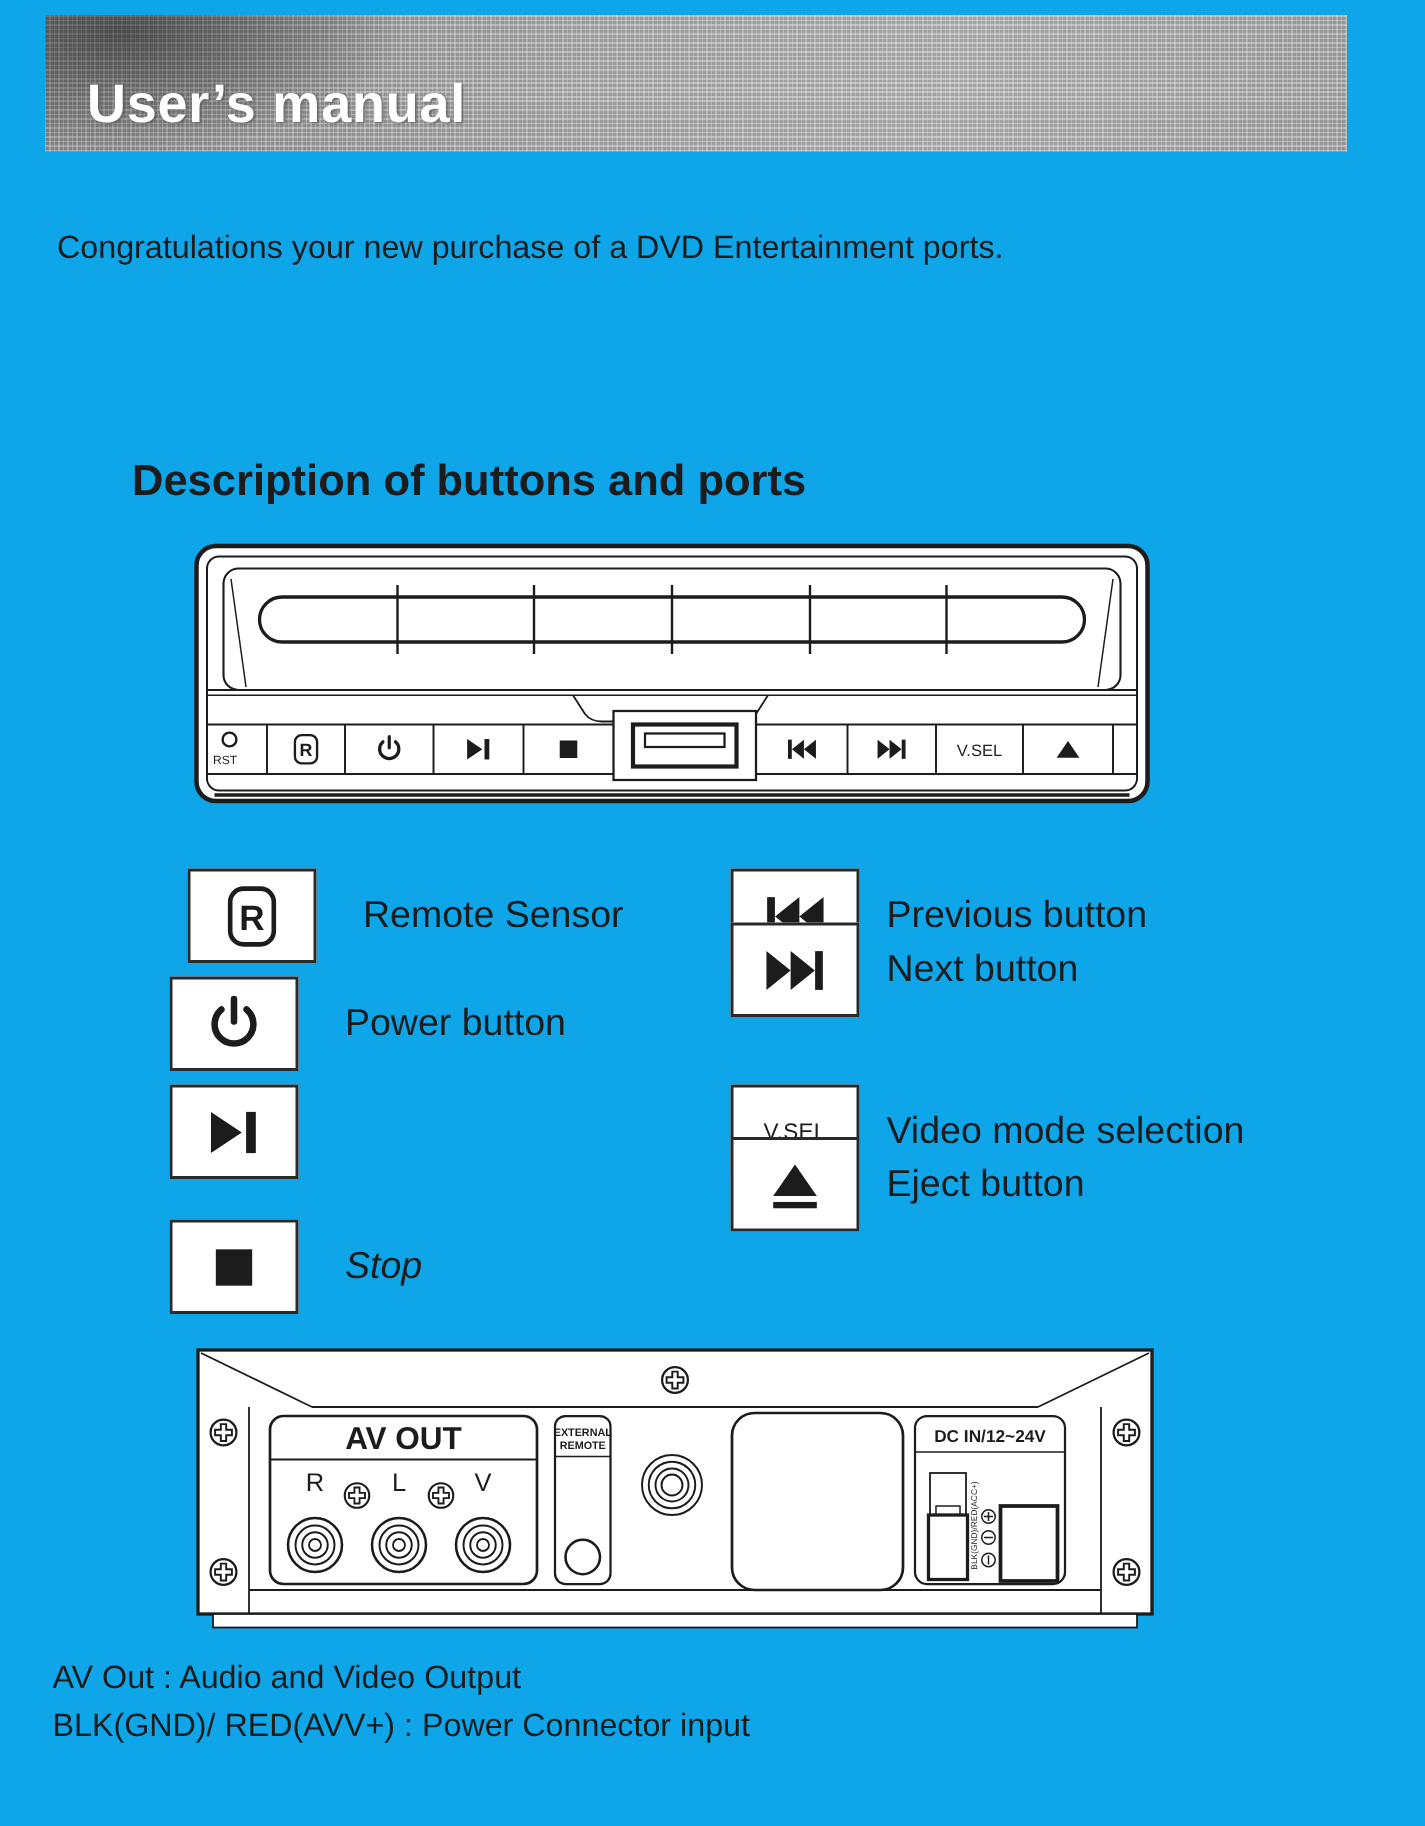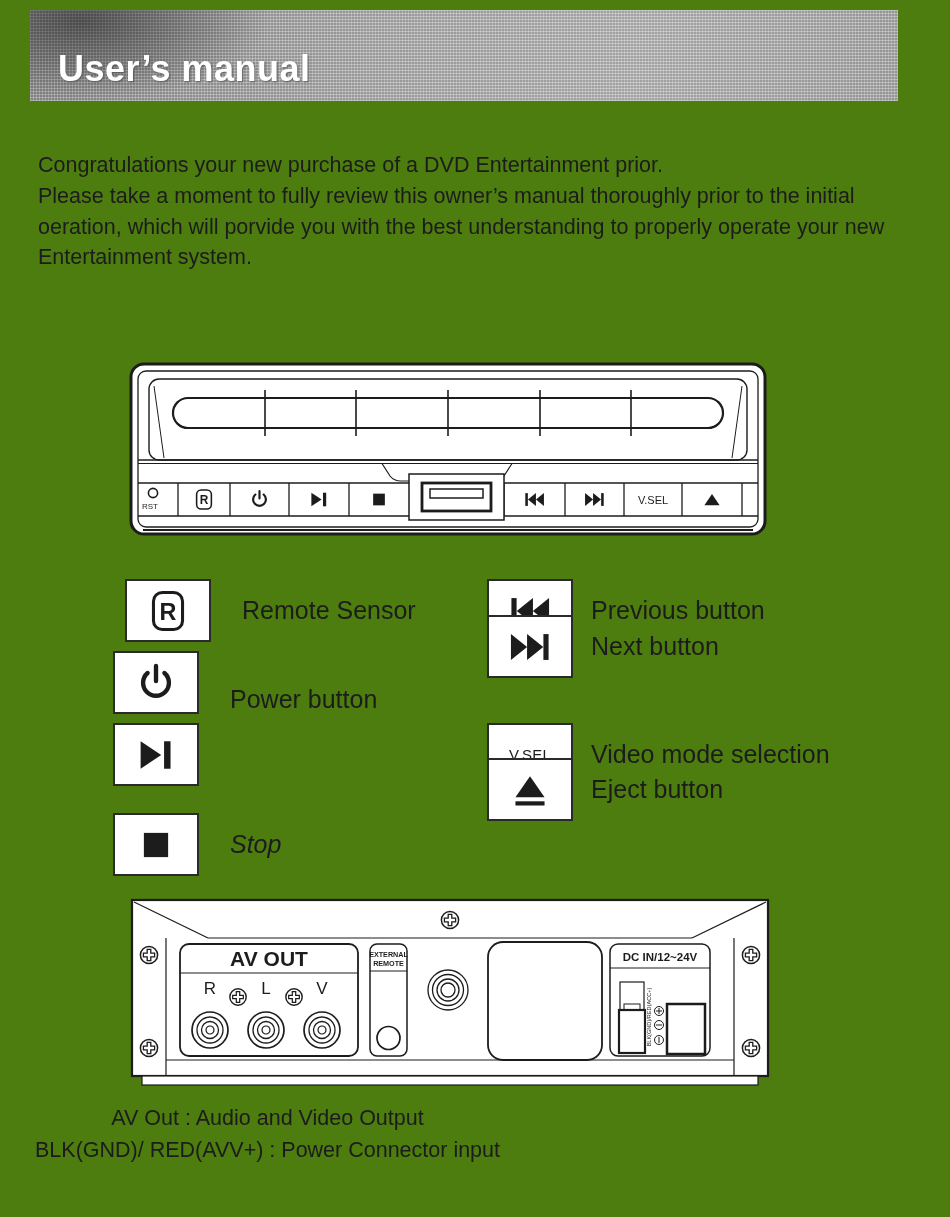--- a/index.html
+++ b/index.html
@@ -1,17 +1,17 @@
 <!DOCTYPE html>
 <html><head>
 <meta charset="utf-8">
 <style>
   html,body{margin:0;padding:0;background:#ffffff;}
   .page{
-    position:relative;width:950px;height:1217px;background:#4d7c0f;overflow:hidden;
+    position:relative;width:950px;height:1217px;background:#0ea5e9;overflow:hidden;
     font-family:"Liberation Sans",sans-serif;color:#1c1c1c;
   }
   
   .banner{
     position:absolute;left:30px;top:10px;width:868px;height:91px;
     background-color:#a0a0a0;
     background-image:
       radial-gradient(ellipse 300px 130px at 6% 12%, rgba(25,25,25,.55), rgba(25,25,25,0) 62%),
       repeating-linear-gradient(90deg, rgba(255,255,255,.25) 0 1px, rgba(0,0,0,0) 1px 3px),
       repeating-linear-gradient(0deg, rgba(255,255,255,.20) 0 1px, rgba(55,55,55,.14) 1px 3px),
@@ -34,21 +34,21 @@
   .legend-box{
     width:82px;height:59px;border:2px solid #2a2a2a;background:#ffffff;
     display:flex;align-items:center;justify-content:center;flex:0 0 auto;
   }
   .legend-label{font-size:25px;color:#1c1c1c;white-space:nowrap;}
   .col-left  .legend-label{margin-left:31px;}
   .col-right .legend-label{margin-left:18px;}
   .leg-icon{width:42px;height:42px;display:block;}
   .leg-vsel{font-size:15px;letter-spacing:.2px;}
   
-  .port-desc{position:absolute;left:35px;top:1103px;font-size:21.5px;line-height:31.6px;text-align:center;}
+  .port-desc{position:absolute;left:35px;top:1103px;font-size:21.5px;line-height:31.6px;}
   .defs-holder{position:absolute;width:0;height:0;overflow:hidden;}
 </style>
 </head>
 <body>
 
 <div class="page">
 
   <svg class="defs-holder" aria-hidden="true">
     <defs>
       <g id="sym-ir">
@@ -94,24 +94,24 @@
         <circle r="4" stroke-width="1.2"></circle>
       </g>
     </defs>
   </svg>
 
   <div class="banner">
     <div class="banner-title">User’s manual</div>
   </div>
 
   <div class="intro">
-    <div>Congratulations your new purchase of a DVD Entertainment prior.</div>
-    <div>Please take a moment to fully review this owner’s manual thoroughly prior to the initial oeration, which will porvide you with the best understanding to properly operate your new Entertainment system.</div>
-  </div>
-
+    <div>Congratulations your new purchase of a DVD Entertainment ports.</div>
+  </div>
+
+  <div class="section-title">Description of buttons and ports</div>
 
   <svg class="front-panel" width="639" height="175" viewBox="0 0 639 175">
     <rect x="2" y="2" width="634" height="170" rx="13" fill="#ffffff" stroke="#1c1c1c" stroke-width="3"></rect>
     <rect x="9" y="9" width="620" height="156" rx="8" fill="none" stroke="#1c1c1c" stroke-width="1.3"></rect>
 
     <rect x="20" y="17" width="598" height="81" rx="10" fill="none" stroke="#1c1c1c" stroke-width="1.4"></rect>
     <line x1="25" y1="24" x2="35" y2="96" stroke="#1c1c1c" stroke-width="1"></line>
     <line x1="613" y1="24" x2="603" y2="96" stroke="#1c1c1c" stroke-width="1"></line>
 
     <rect x="44" y="36" width="550" height="30" rx="15" fill="none" stroke="#1c1c1c" stroke-width="2.2"></rect>
@@ -164,21 +164,21 @@
 
   <div class="col-left">
     <div class="legend-item" style="left:113px;top:579px;padding-left:12px;">
       <div class="legend-box">
         <svg class="leg-icon" viewBox="-13 -13 26 26">
             <use href="#sym-ir"></use>
           </svg>
       </div>
       <span class="legend-label">Remote Sensor</span>
     </div>
-    <div class="legend-item" style="left:113px;top:651px;align-items:flex-end;">
+    <div class="legend-item" style="left:113px;top:651px;">
       <div class="legend-box">
         <svg class="leg-icon" viewBox="-13 -13 26 26">
             <use href="#sym-power"></use>
           </svg>
       </div>
       <span class="legend-label">Power button</span>
     </div>
     <div class="legend-item" style="left:113px;top:723px;">
       <div class="legend-box">
         <svg class="leg-icon" viewBox="-13 -13 26 26">

